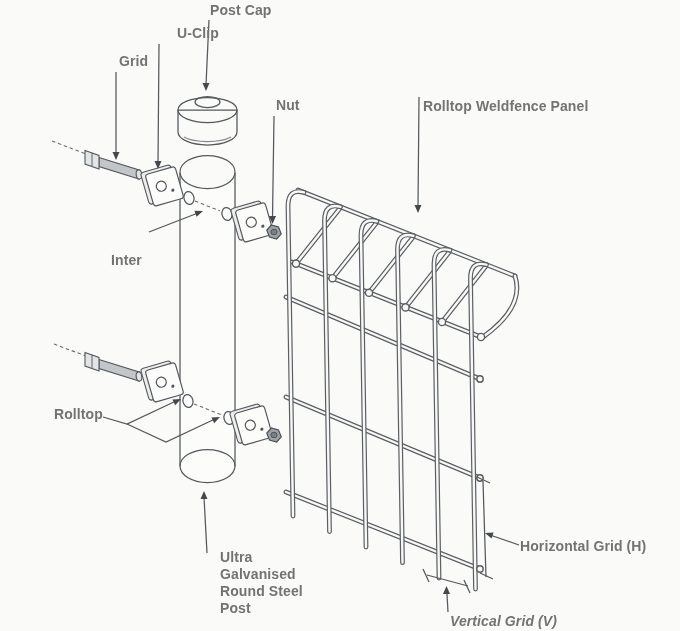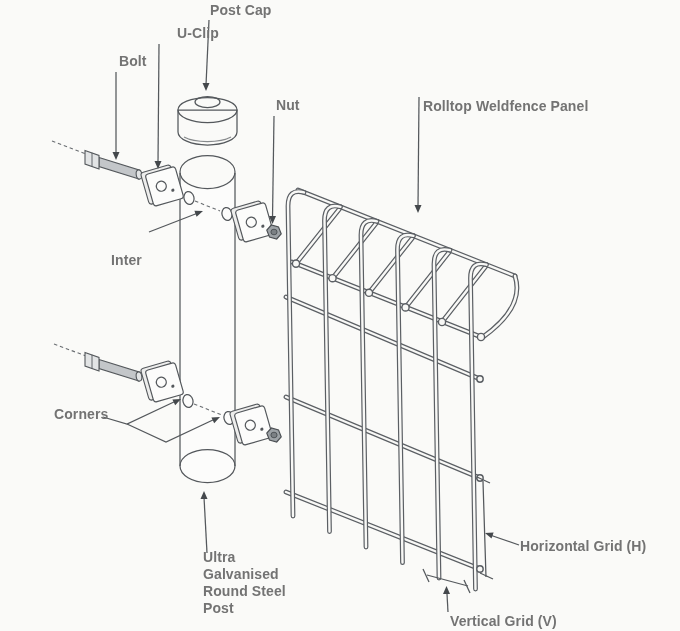--- a/index.html
+++ b/index.html
@@ -213,23 +213,23 @@
       <polygon class="arrow" points="418,213 414.5,205 421.5,205"></polygon>
 
       <line x1="519" y1="545" x2="490" y2="535" class="thin"></line>
       <polygon class="arrow" points="485,533 493.6,532.6 491.5,538.6"></polygon>
 
       <line x1="448" y1="612" x2="447" y2="594" class="thin"></line>
       <polygon class="arrow" points="446.5,586 443,594 450,594"></polygon>
     </g>
   </svg>
 
-  <div class="lbl" style="left:119px;top:53px;">Bolt</div>
+  <div class="lbl" style="left:119px;top:53px;">Grid</div>
   <div class="lbl" style="left:161px;top:25px;margin-left:16px;">U-Clip</div>
   <div class="lbl" style="left:210px;top:2px;">Post Cap</div>
   <div class="lbl" style="left:276px;top:97px;">Nut</div>
   <div class="lbl" style="left:111px;top:224px;margin-top:28px;">Inter</div>
-  <div class="lbl" style="left:54px;top:406px;">Corners</div>
-  <div class="lbl wrap" style="left:203px;top:549px;width:112px;">Ultra Galvanised Round Steel Post</div>
+  <div class="lbl" style="left:54px;top:406px;">Rolltop</div>
+  <div class="lbl wrap" style="left:220px;top:549px;width:112px;">Ultra Galvanised Round Steel Post</div>
   <div class="lbl" style="left:520px;top:538px;">Horizontal Grid (H)</div>
   <div class="lbl" style="left:423px;top:98px;">Rolltop Weldfence Panel</div>
-  <div class="lbl" style="left:450px;top:613px;">Vertical Grid (V)</div>
+  <div class="lbl" style="left:450px;top:613px;font-style:italic;">Vertical Grid (V)</div>
 </div>
 
 </body></html>

